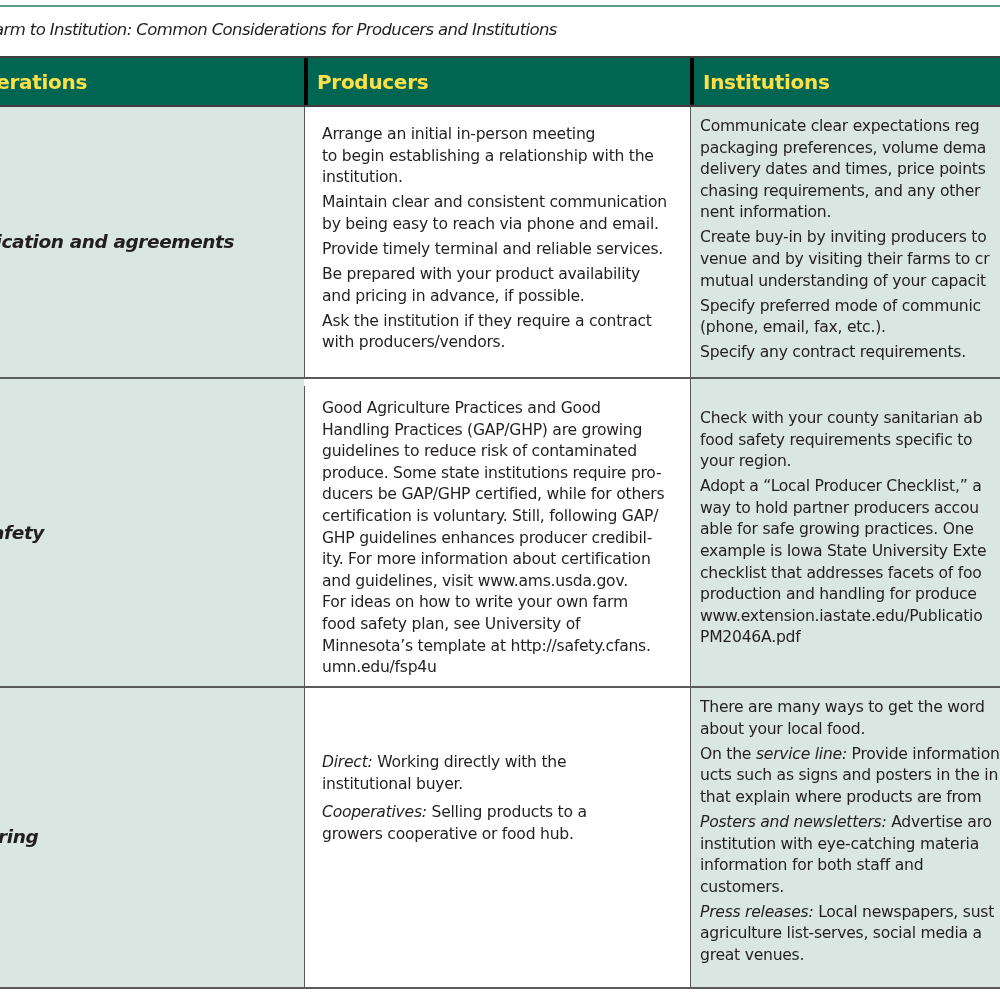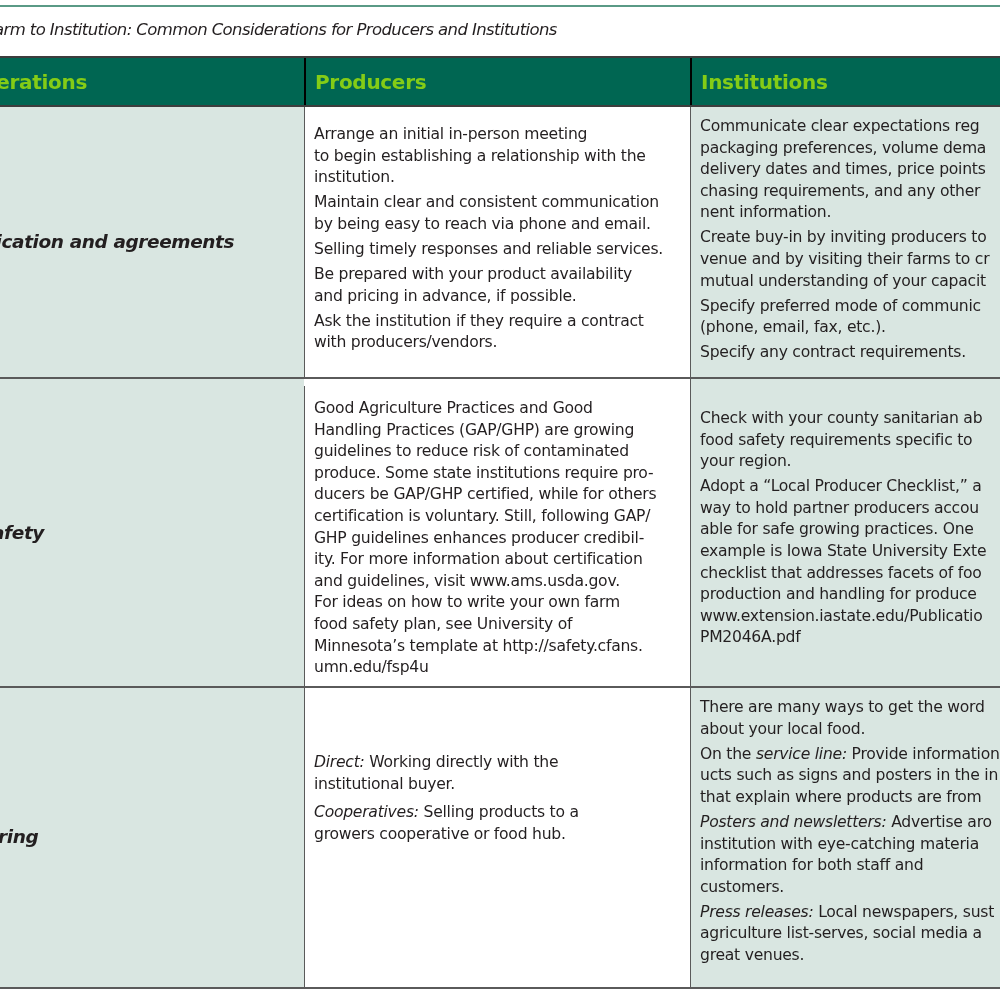--- a/index.html
+++ b/index.html
@@ -20,42 +20,42 @@
   }
   .table {
     position: absolute; left: -1px; top: 56px; width: 1040px;
     border-top: 2px solid #3d3d3d;
   }
   .hdr {
     display: flex; height: 47px; background: #006652;
     border-bottom: 2px solid #3d3d3d;
   }
   .hdr .cell {
-    color: #84cc16; font-weight: bold; font-size: 20px;
+    color: #fde047; font-weight: bold; font-size: 20px;
     letter-spacing: -0.3px; display: flex; align-items: center;
     padding-left: 9px; box-sizing: border-box; white-space: nowrap;
   }
   .c1 { width: 305px; flex: none; }
   .c2 { width: 386px; flex: none; }
   .c3 { flex: 1; }
   .hdr .c1 { padding-left: 0; justify-content: flex-end; padding-right: 0; overflow: hidden; }
   .hdr .c1 span { position: relative; left: -217px; }
-  .hdr .c2, .hdr .c3 { border-left: 2px solid #000000; }
+  .hdr .c2, .hdr .c3 { border-left: 4px solid #000000; }
   .row { display: flex; border-bottom: 2px solid #5a5a5a; box-sizing: border-box; }
   .row .c1 {
     background: #d9e6e1; display: flex; align-items: center;
     overflow: hidden; position: relative;
   }
   .row .c1 .label {
     position: absolute; white-space: nowrap; font-weight: bold;
     font-style: italic; font-size: 18.5px; letter-spacing: -0.4px;
   }
   .row .c2 {
     background: #ffffff; border-left: 1.5px solid #5a5a5a;
-    padding: 0 8px 0 9px; box-sizing: border-box;
+    padding: 0 8px 0 17px; box-sizing: border-box;
     display: flex; flex-direction: column;
   }
   .row .c3 {
     background: #d9e6e1; border-left: 1.5px solid #5a5a5a;
     padding: 0 0 0 9px; box-sizing: border-box; overflow: hidden;
     display: flex; flex-direction: column;
   }
   .para {
     font-size: 15.6px; line-height: 21.6px; letter-spacing: -0.25px;
     margin: 0 0 3.5px 0; white-space: pre-line;
@@ -84,21 +84,21 @@
   <div class="row r1">
     <div class="c1">
       <span class="label" style="left:-29px;top:124px;">unication and agreements</span>
     </div>
     <div class="c2" style="padding-top:17px;">
       <p class="para">Arrange an initial in-person meeting
 to begin establishing a relationship with the
 institution.</p>
       <p class="para">Maintain clear and consistent communication
 by being easy to reach via phone and email.</p>
-      <p class="para">Selling timely responses and reliable services.</p>
+      <p class="para">Provide timely terminal and reliable services.</p>
       <p class="para">Be prepared with your product availability
 and pricing in advance, if possible.</p>
       <p class="para">Ask the institution if they require a contract
 with producers/vendors.</p>
     </div>
     <div class="c3" style="padding-top:9px;">
       <p class="para">Communicate clear expectations reg
 packaging preferences, volume dema
 delivery dates and times, price points
 chasing requirements, and any other

